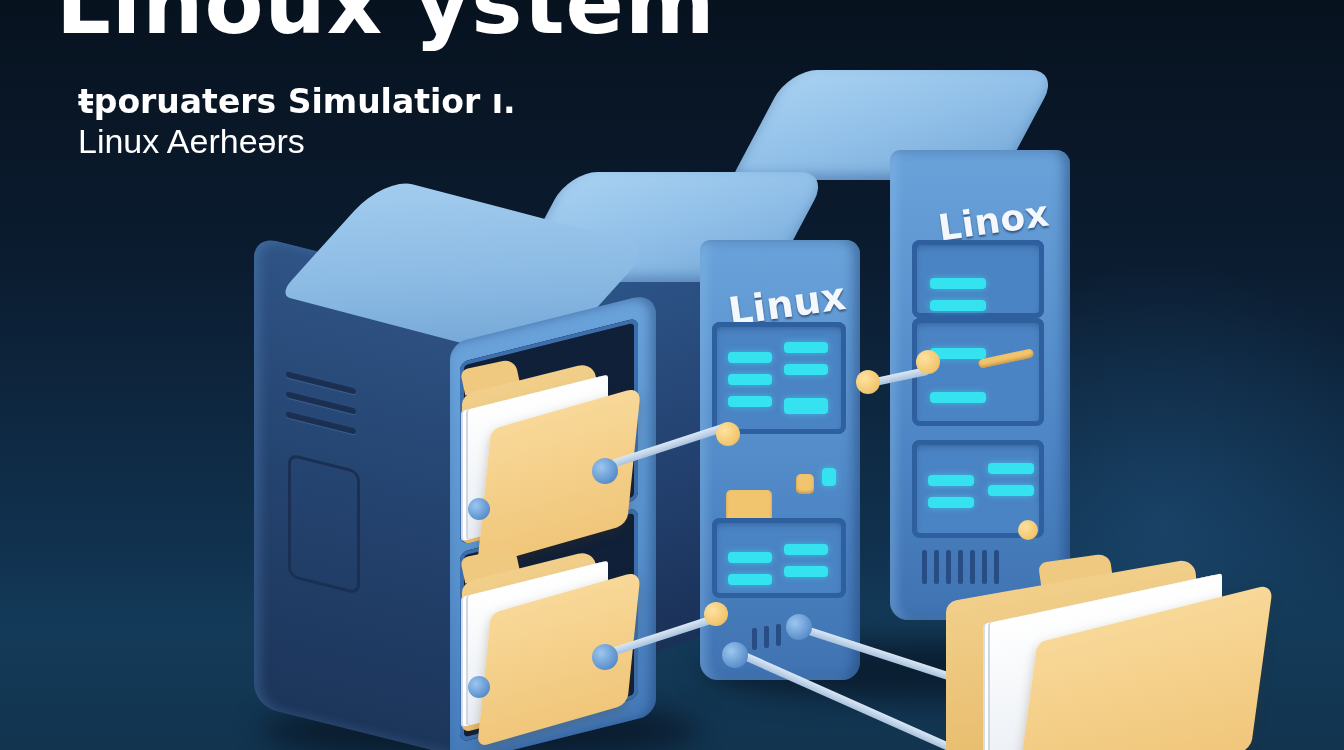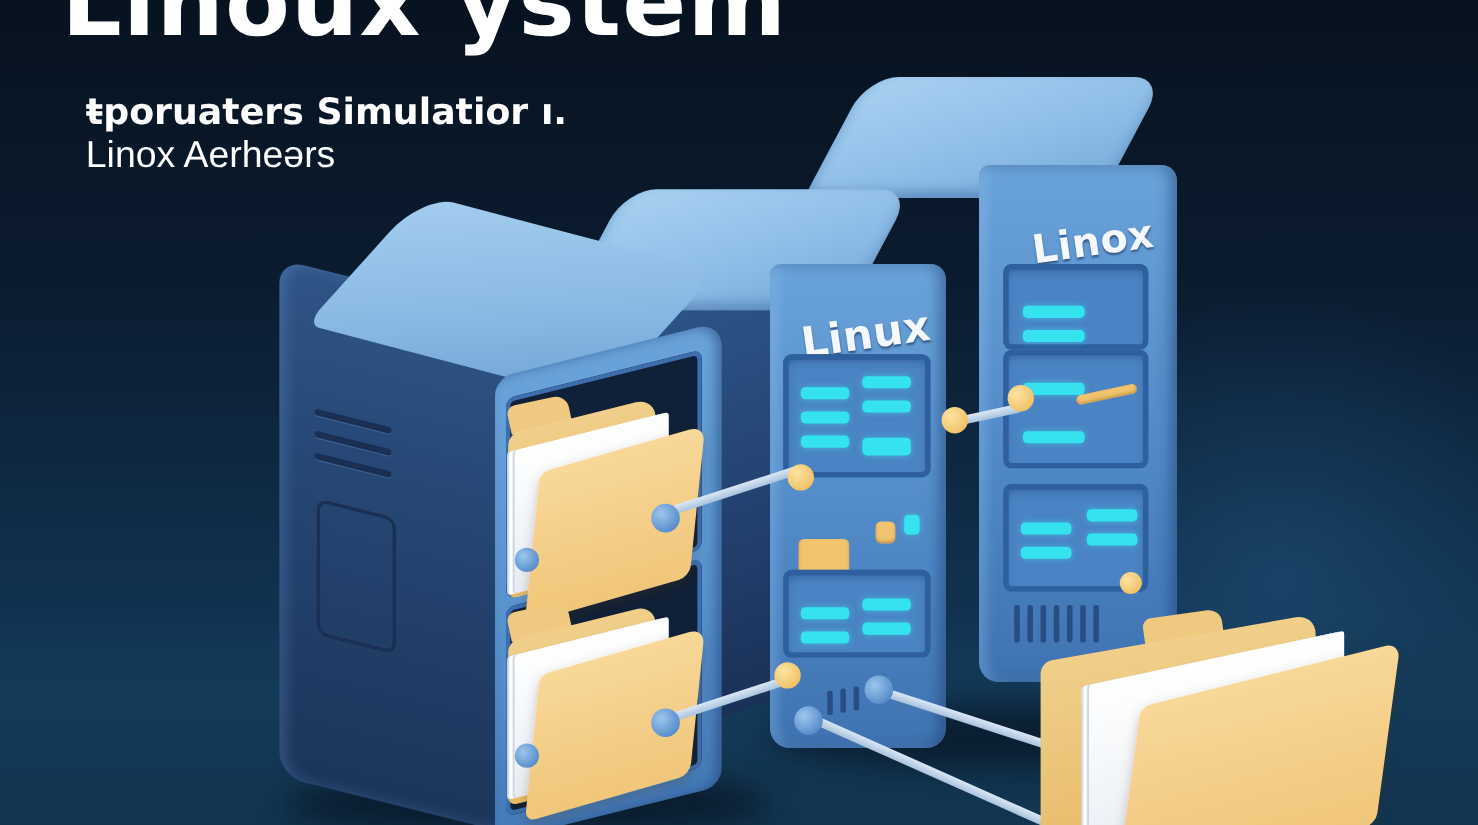--- a/index.html
+++ b/index.html
@@ -130,21 +130,21 @@
   </style>
 </head>
 <body>
 
 <div class="scene">
   <div class="glow"></div>
   <div class="floor"></div>
 
   <h1 class="title">Linoux ystem</h1>
   <div class="subtitle">ŧporuaters Simulatior ı.</div>
-  <div class="tagline">Linox Aerheərs</div>
+  <div class="tagline">Linux Aerheərs</div>
 
   <div class="shadow" style="left:260px;top:700px;width:440px;height:60px;"></div>
   <div class="shadow" style="left:700px;top:640px;width:460px;height:60px;"></div>
 
   <div class="tower">
     <div class="top" style="left:760px;top:70px;width:270px;height:110px;"></div>
     <div class="front" style="left:890px;top:150px;width:180px;height:470px;"></div>
     <div class="linux-label" style="left:938px;top:200px;font-size:36px;">Linox</div>
     <div class="panel" style="left:912px;top:240px;width:132px;height:78px;"></div>
     <div class="led" style="left:930px;top:278px;width:56px;"></div>

